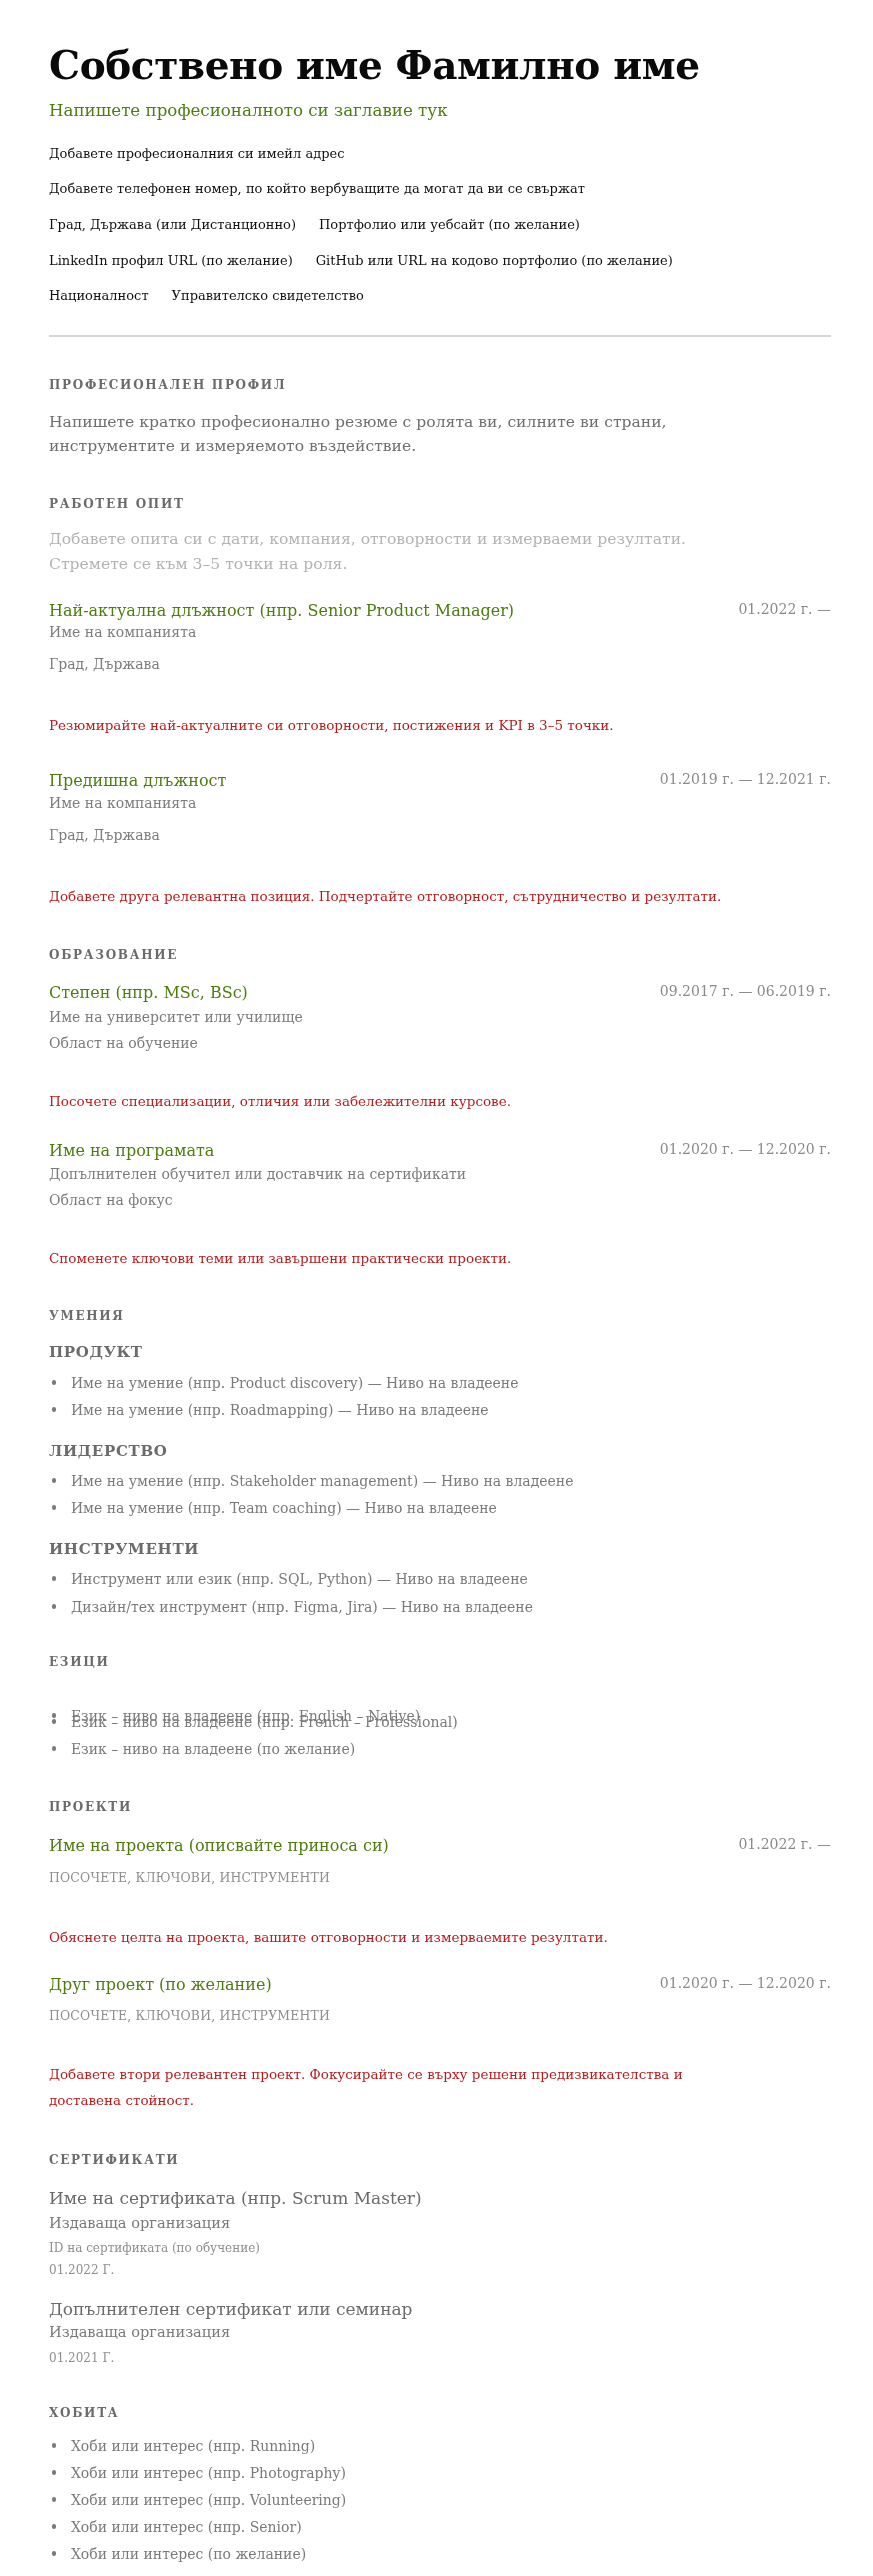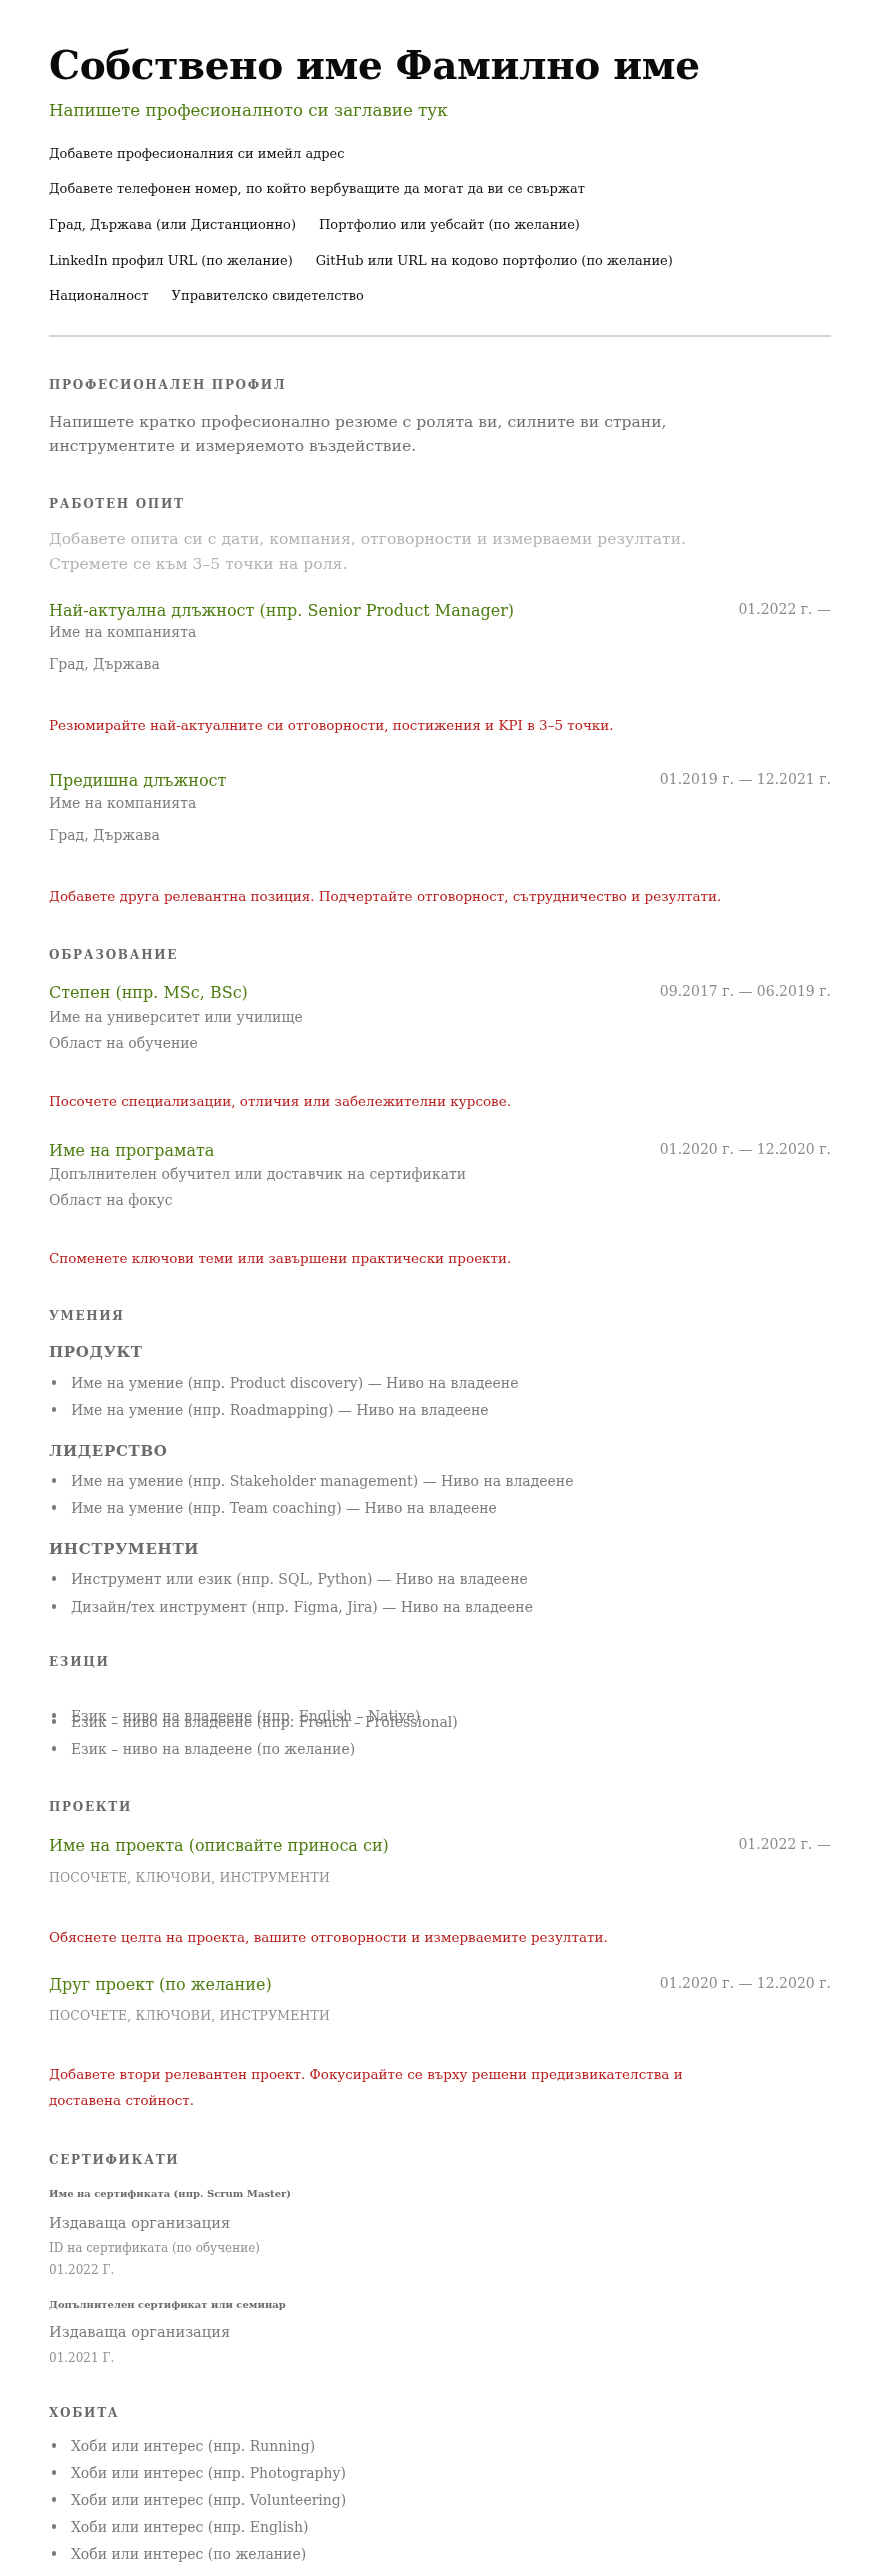--- a/index.html
+++ b/index.html
@@ -15,21 +15,21 @@
   .body-lg { left: 49px; font-size: 15.6px; color: #6f6f6f; }
   .hint { left: 49px; font-size: 15.6px; color: #b3b3b3; }
   .role { left: 49px; font-size: 16px; font-weight: normal; color: #4d7c0f; }
   .date { right: 42px; font-size: 14px; color: #8a8a8a; }
   .sub { left: 49px; font-size: 14px; color: #7c7c7c; }
   .desc { left: 49px; font-size: 13.5px; color: #b91c1c; }
   .subhead { left: 49px; font-size: 15px; font-weight: bold; letter-spacing: 0.7px; color: #6b6b6b; }
   .bullet { left: 49px; font-size: 14px; color: #7a7a7a; text-align: center; }
   .bullet .dot { display: inline-block; width: 4.4px; height: 4.4px; border-radius: 50%; background: #7a7a7a; margin: 0 14.6px 2.9px 2.9px; vertical-align: middle; }
   .tags { left: 49px; font-size: 12.4px; color: #8f8f8f; letter-spacing: 0.2px; }
-  .cert-title { left: 49px; font-size: 10px; font-weight: bold; color: #6b6b6b; }
+  .cert-title { left: 49px; font-size: 17px; font-weight: normal; color: #6b6b6b; }
   .cert-org { left: 49px; font-size: 14.6px; color: #7a7a7a; }
   .cert-small { left: 49px; font-size: 12px; color: #8f8f8f; }
 </style>
 </head>
 <body>
 
 <div class="abs name" style="top:42px">Собствено име Фамилно име</div>
 <div class="abs headline" style="top:100px">Напишете професионалното си заглавие тук</div>
 
 <div class="abs contact" style="top:146px"><span>Добавете професионалния си имейл адрес</span></div>
@@ -111,15 +111,15 @@
 <div class="abs cert-small" style="top:2263px">01.2022 Г.</div>
 
 <div class="abs cert-title" style="top:2299px">Допълнителен сертификат или семинар</div>
 <div class="abs cert-org" style="top:2323px">Издаваща организация</div>
 <div class="abs cert-small" style="top:2351px">01.2021 Г.</div>
 
 <div class="abs sec" style="top:2406px">ХОБИТА</div>
 <div class="abs bullet" style="top:2438px"><span class="dot"></span><span>Хоби или интерес (нпр. Running)</span></div>
 <div class="abs bullet" style="top:2465px"><span class="dot"></span><span>Хоби или интерес (нпр. Photography)</span></div>
 <div class="abs bullet" style="top:2492px"><span class="dot"></span><span>Хоби или интерес (нпр. Volunteering)</span></div>
-<div class="abs bullet" style="top:2519px"><span class="dot"></span><span>Хоби или интерес (нпр. English)</span></div>
+<div class="abs bullet" style="top:2519px"><span class="dot"></span><span>Хоби или интерес (нпр. Senior)</span></div>
 <div class="abs bullet" style="top:2546px"><span class="dot"></span><span>Хоби или интерес (по желание)</span></div>
 
 
 </body></html>

